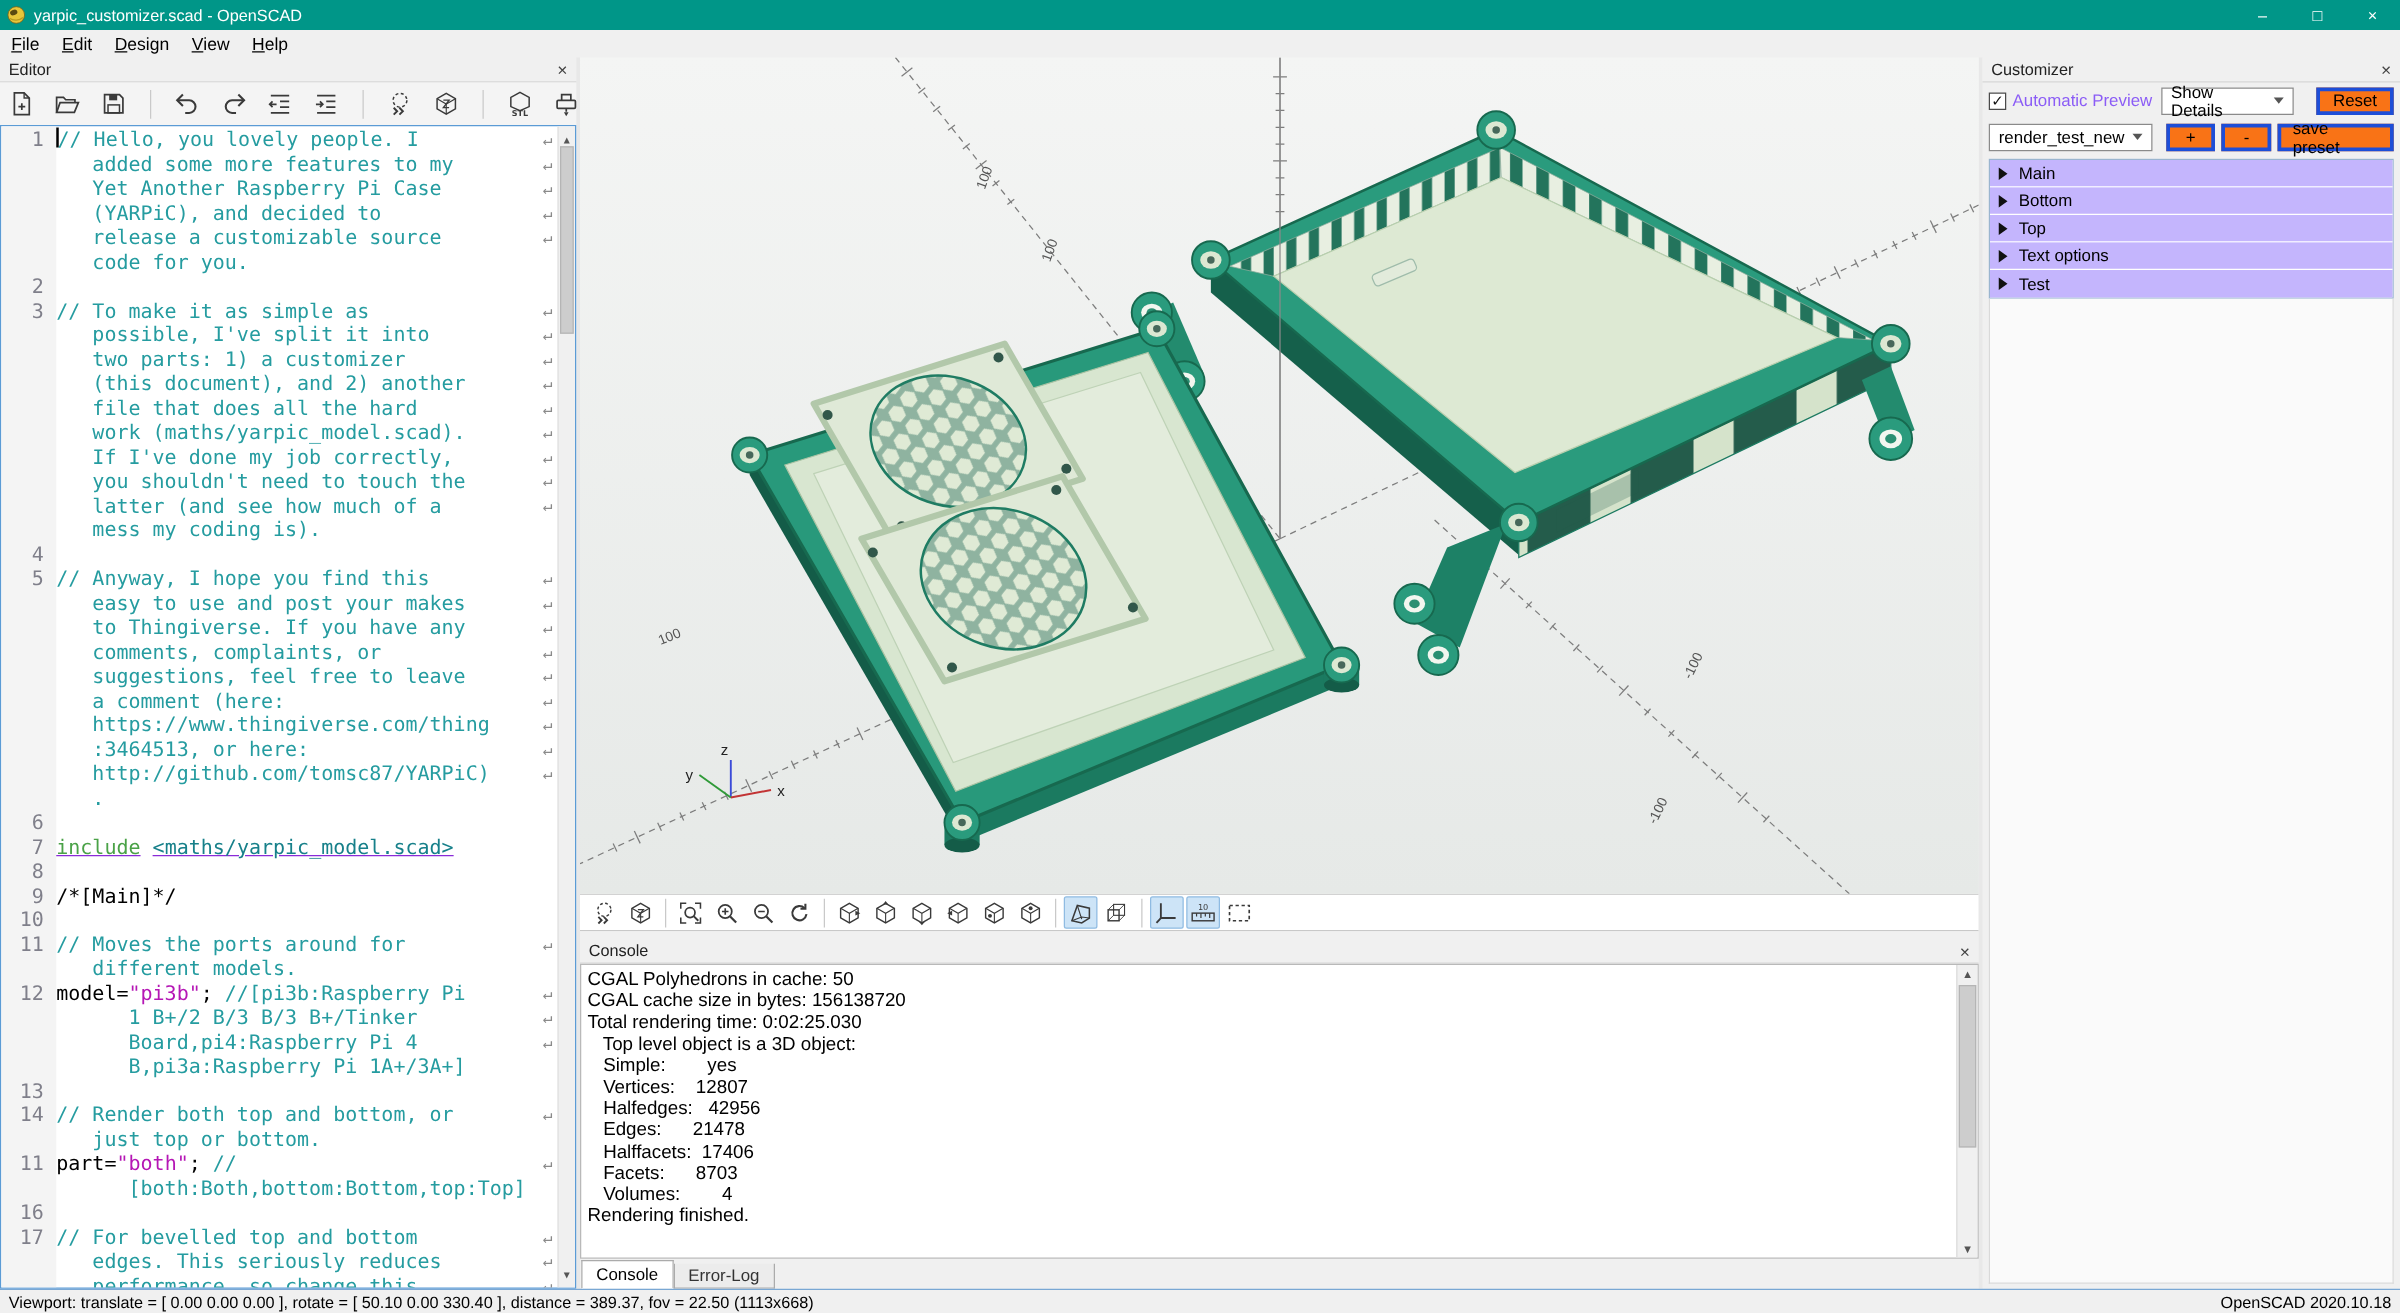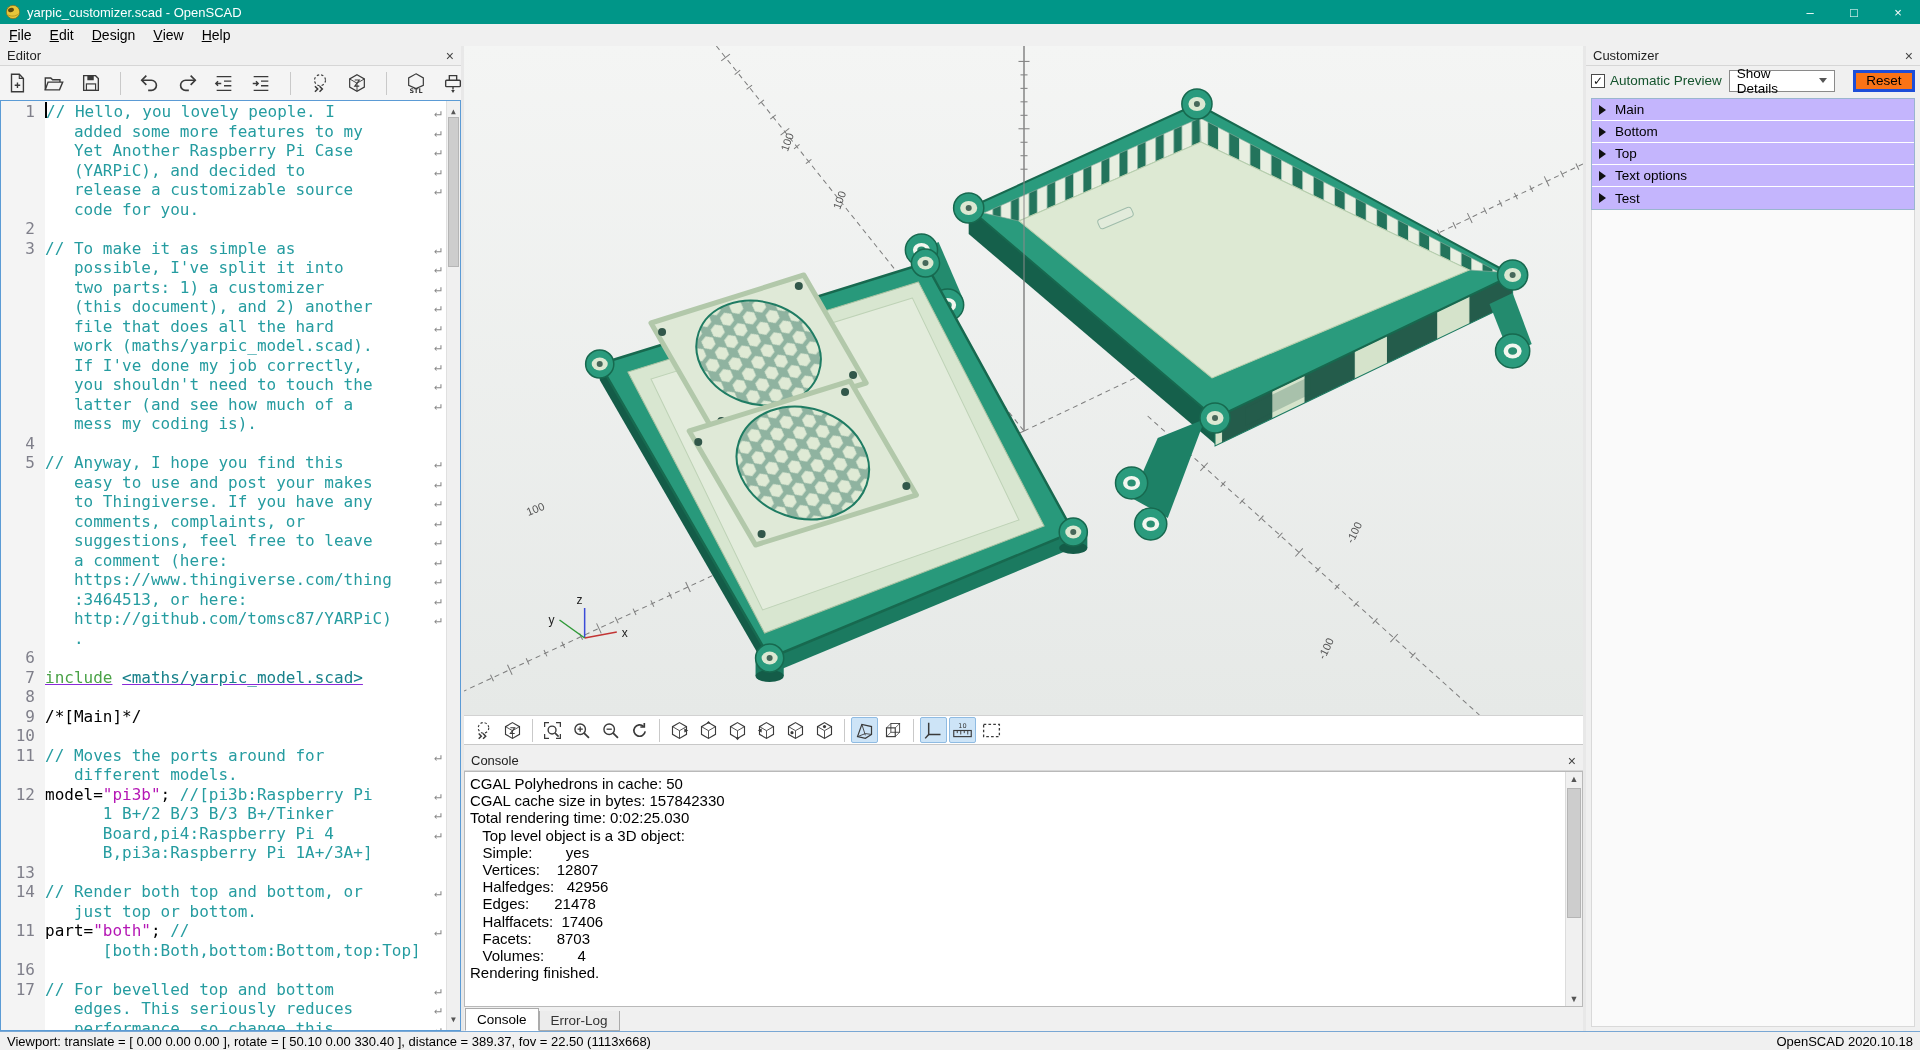--- a/index.html
+++ b/index.html
@@ -66,21 +66,21 @@
   .co-scroll .arr{position:absolute;left:0;right:0;text-align:center;font-size:9px;color:#555}
   .co-thumb{position:absolute;left:1px;right:1px;top:16px;height:130px;background:#cdcdcd;border:1px solid #b5b5b5}
   .console-tabs{height:24px;flex:none;display:flex;align-items:flex-end;background:#f0f0f0;padding-left:1px}
   .tab{height:20px;padding:0 11px;font-size:13.5px;border:1px solid #ababab;border-top:none;background:#ececec;display:flex;align-items:center;color:#333}
   .tab.active{background:#fff;height:23px;border-top:1px solid #ababab;border-bottom:1px solid #fff;color:#000}
 
   
   .customizer{width:337px;flex:none;display:flex;flex-direction:column;background:#f0f0f0;border-left:3px solid #e8e8e8;min-height:0}
   .cust-row{display:flex;align-items:center;height:29px;padding:0 5px;gap:5px;font-size:13.5px;flex:none}
   .checkbox{width:14px;height:14px;border:1px solid #4a4a4a;background:#fff;display:flex;align-items:center;justify-content:center;font-size:12px;line-height:1;color:#111;flex:none}
-  .cklabel{color:#14532d;white-space:nowrap}
+  .cklabel{color:#8b5cf6;white-space:nowrap}
   .dd{background:#fff;border:1px solid #8a8a8a;height:22px;display:flex;align-items:center;padding:0 7px;justify-content:space-between;gap:6px;color:#000}
   .dd .chev{width:0;height:0;border-left:4px solid transparent;border-right:4px solid transparent;border-top:5px solid #555}
   .btn{background:#f97316;border:3px solid #1d4ed8;height:22px;padding:0 9px;display:flex;align-items:center;justify-content:center;font-size:13.5px;color:#000}
   .tree{margin:3px 5px 0 5px;border:1px solid #9ab5cf;background:#fff;flex:none}
   .tree-row{height:22px;background:#c4b5fd;border-bottom:1px solid #fff;display:flex;align-items:center;padding-left:7px;font-size:13.5px;gap:9px;color:#000}
   .tree-row:last-child{border-bottom:none}
   .tri{width:0;height:0;border-left:7px solid #111;border-top:5px solid transparent;border-bottom:5px solid transparent;flex:none}
   .cust-rest{flex:1;background:#fafafa;border:1px solid #d9d9d9;border-top:none;margin:0 5px 4px 5px}
 
   
@@ -755,21 +755,21 @@
       <div class="vgap"></div>
 
       <div class="console">
         <div class="panel-head">
           <span>Console</span>
           <span class="panel-close">×</span>
         </div>
         <div class="console-body">
           <div class="console-lines">
               <div class="cline">CGAL Polyhedrons in cache: 50</div>
-              <div class="cline">CGAL cache size in bytes: 157842330</div>
+              <div class="cline">CGAL cache size in bytes: 156138720</div>
               <div class="cline">Total rendering time: 0:02:25.030</div>
               <div class="cline">   Top level object is a 3D object:</div>
               <div class="cline">   Simple:        yes</div>
               <div class="cline">   Vertices:    12807</div>
               <div class="cline">   Halfedges:   42956</div>
               <div class="cline">   Edges:      21478</div>
               <div class="cline">   Halffacets:  17406</div>
               <div class="cline">   Facets:      8703</div>
               <div class="cline">   Volumes:        4</div>
               <div class="cline">Rendering finished.</div>
@@ -794,20 +794,29 @@
       </div>
       <div class="cust-row">
         <div class="checkbox">✓</div>
         <span class="cklabel">Automatic Preview</span>
         <div class="dd" style="width:106px;margin-left:2px">
           <span>Show Details</span>
           <span class="chev"></span>
         </div>
         <div class="btn" style="width:62px;margin-left:auto">Reset</div>
       </div>
+      <div class="cust-row">
+        <div class="dd" style="width:132px">
+          <span>render_test_new</span>
+          <span class="chev"></span>
+        </div>
+        <div class="btn" style="width:40px;margin-left:6px">+</div>
+        <div class="btn" style="width:40px">-</div>
+        <div class="btn" style="margin-left:auto">save preset</div>
+      </div>
       <div class="tree">
           <div class="tree-row">
             <span class="tri"></span>
             <span>Main</span>
           </div>
           <div class="tree-row">
             <span class="tri"></span>
             <span>Bottom</span>
           </div>
           <div class="tree-row">

